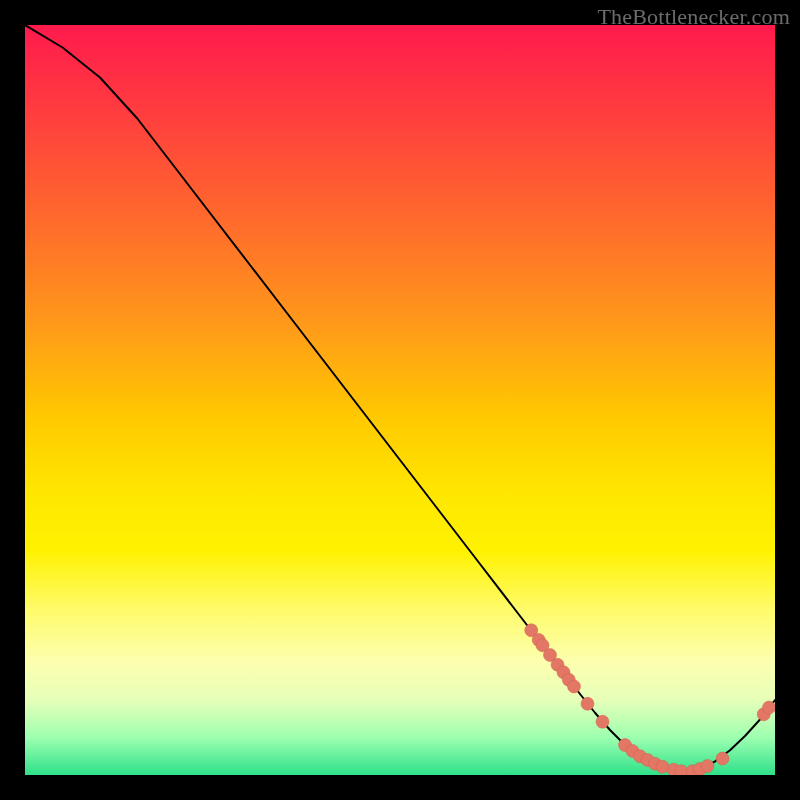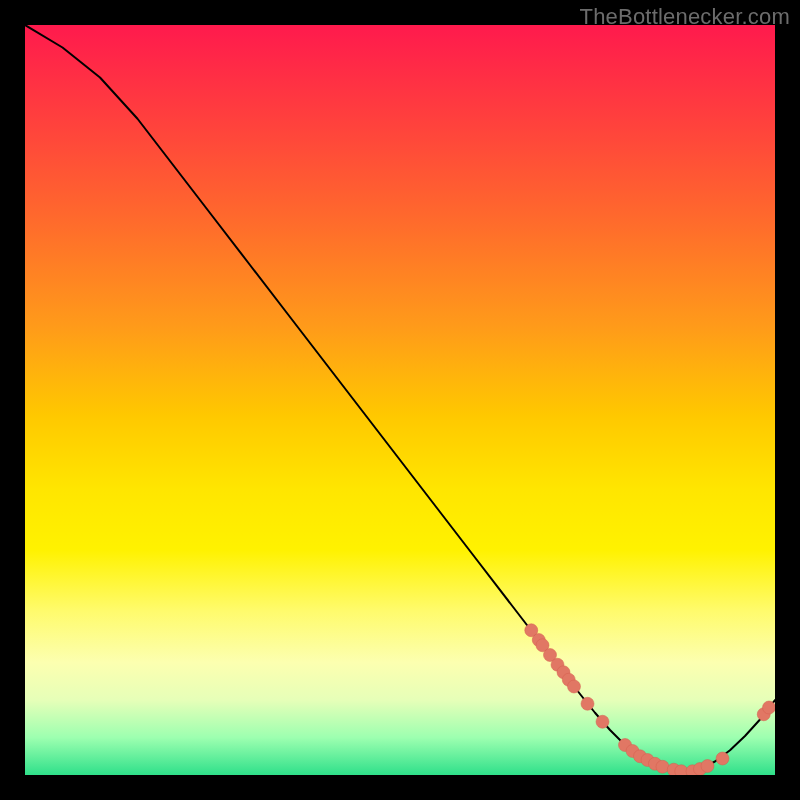--- a/index.html
+++ b/index.html
@@ -35,21 +35,21 @@
       #fcffb0 85%,
       #e6ffb8 90%,
       #9dffb0 95%,
       #2fe08a 100%
     );
   }
   .watermark {
     position: absolute;
     top: 4px;
     right: 10px;
-    font-family: Liberation Sans, sans-serif;
+    font-family: Liberation Serif, serif;
     font-size: 22px;
     color: #6c6c6c;
     letter-spacing: 0.2px;
   }
   svg.overlay {
     position: absolute;
     left: 0;
     top: 0;
     width: 750px;
     height: 750px;

